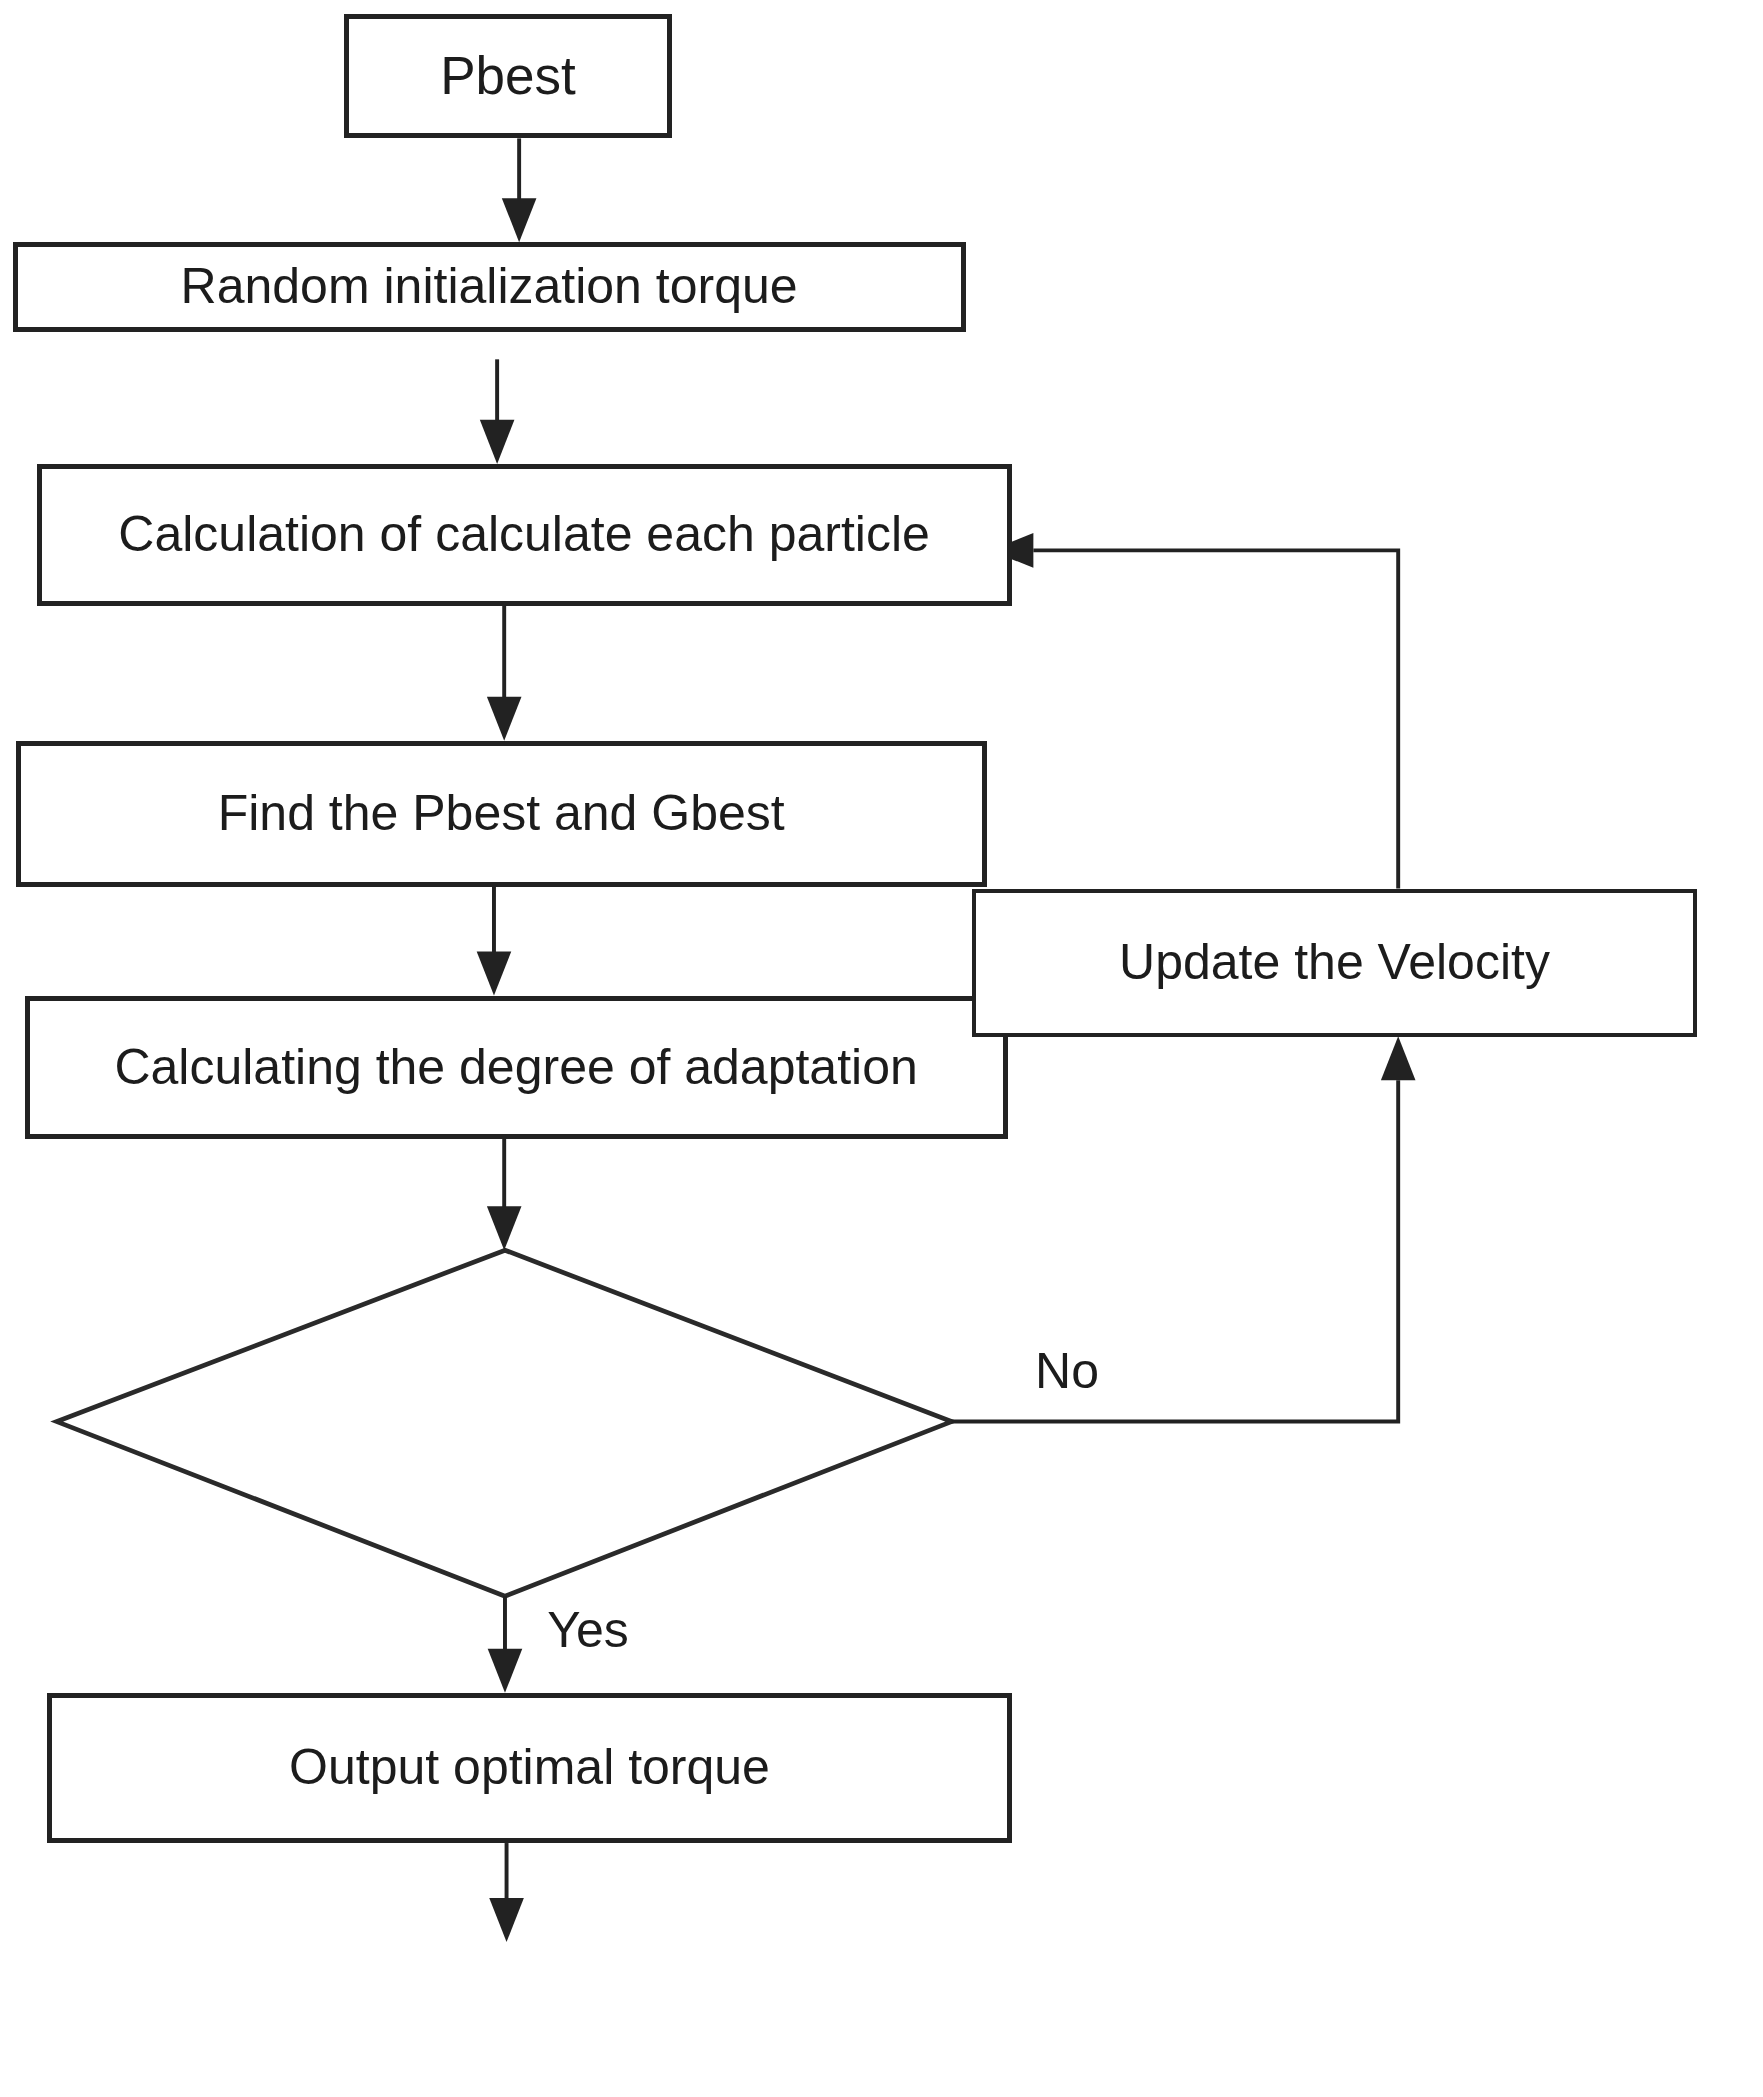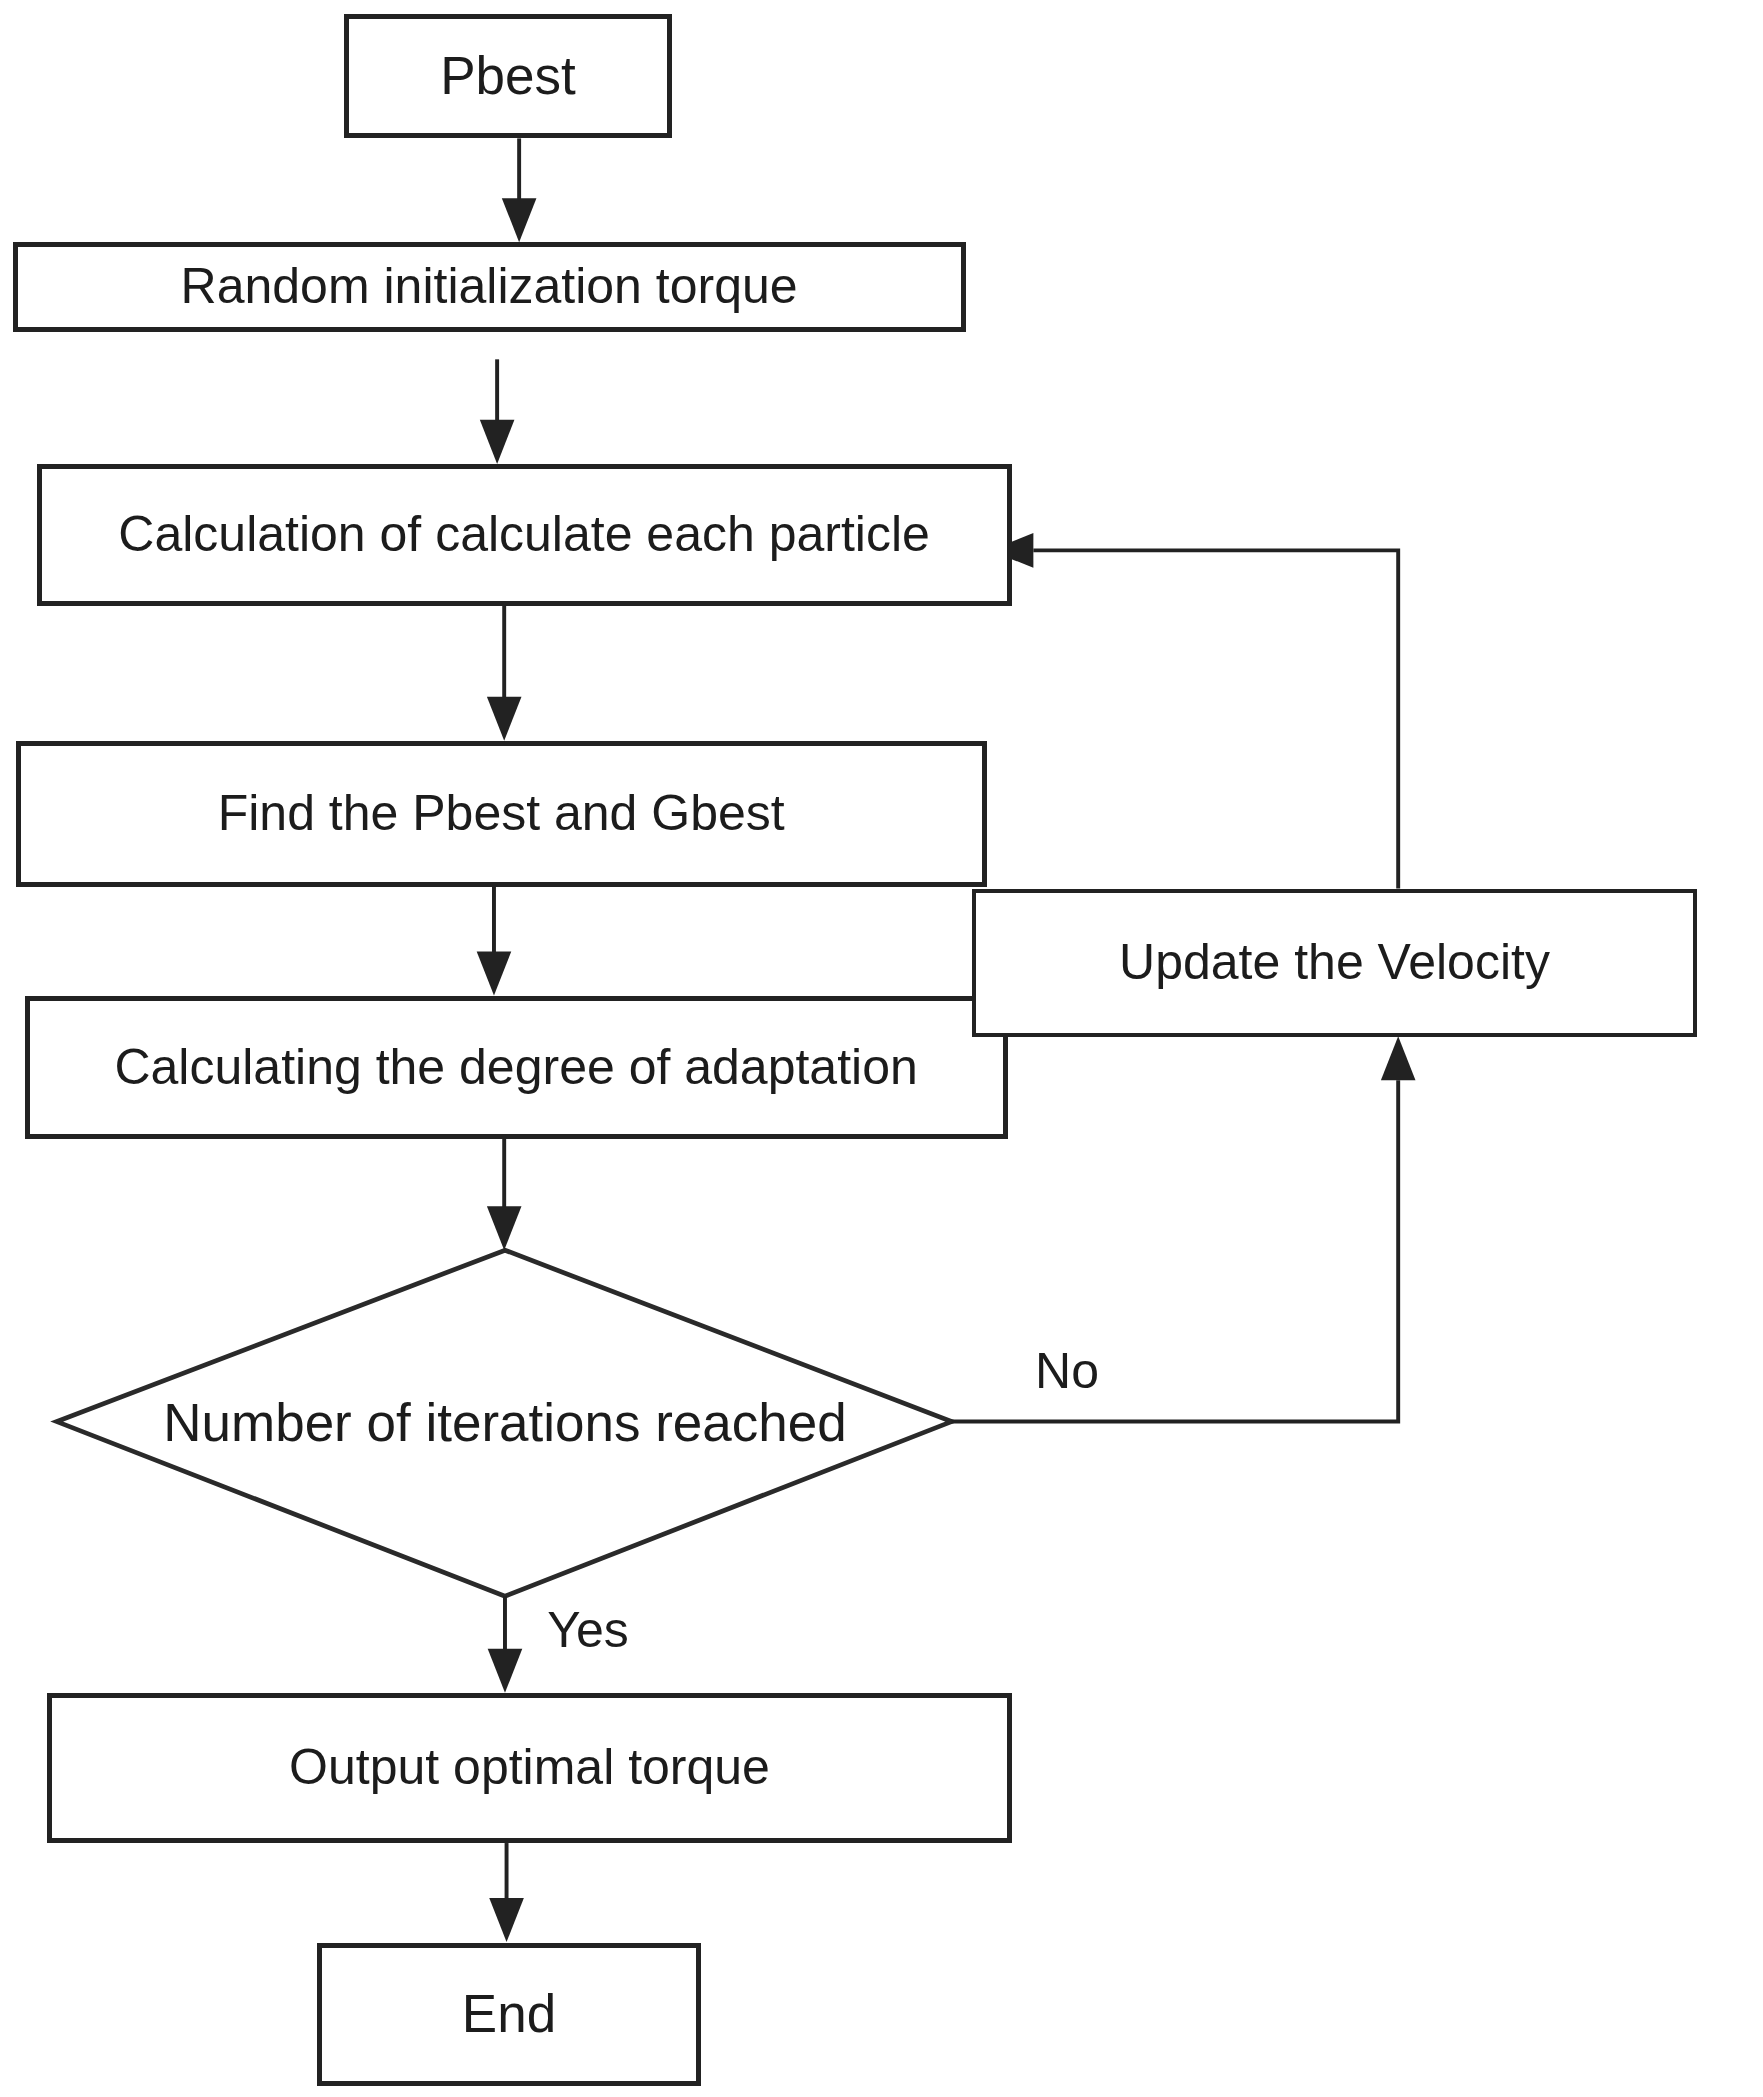--- a/index.html
+++ b/index.html
@@ -118,24 +118,20 @@
   </div>
 
   <div class="box thin" style="left:972px; top:889px; width:725px; height:148px;">
     <span>Update the Velocity</span>
   </div>
 
   <div class="box" style="left:47px; top:1693px; width:965px; height:150px;">
     <span>Output optimal torque</span>
   </div>
 
-  <div class="box big" style="left:317px; top:1943px; width:384px; height:143px;">
-    <span>End</span>
-  </div>
 
-  <div class="diamond-label" style="left:505px; top:1422px;">Number of iterations reached</div>
 
   <div class="edge-label" style="left:588px; top:1630px;text-align:center;">Yes</div>
 
   <div class="edge-label" style="left:1067px; top:1371px;">No</div>
 
 </div>
 
 
 </body></html>

